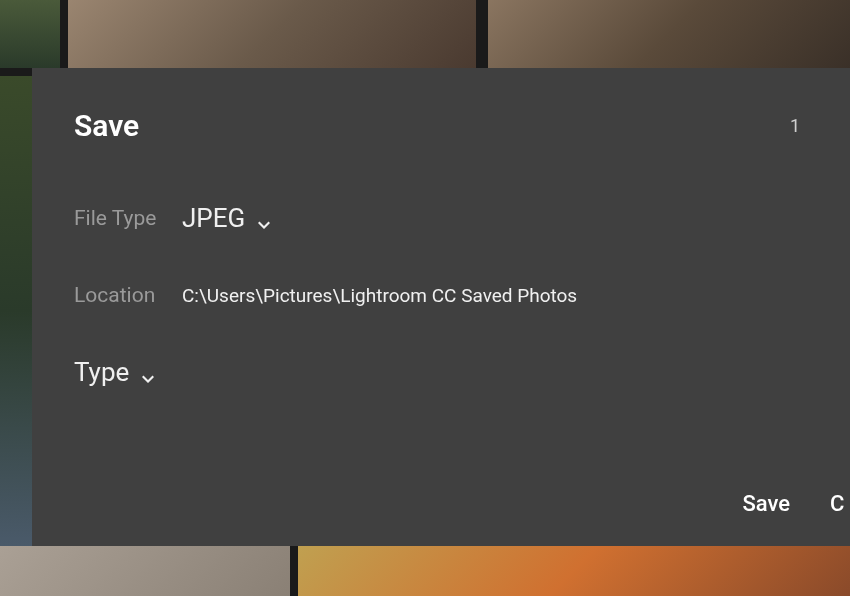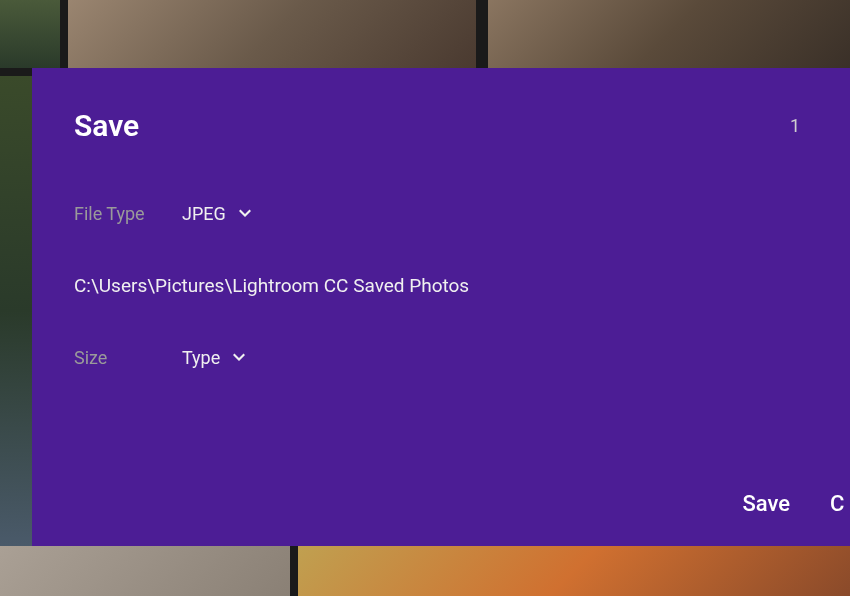--- a/index.html
+++ b/index.html
@@ -81,21 +81,21 @@
       height: 50px;
       background: linear-gradient(135deg, #c0a050 0%, #d07030 50%, #8a4a2a 100%);
     }
     
     .save-dialog {
       position: absolute;
       top: 68px;
       left: 32px;
       right: 0;
       bottom: 50px;
-      background: #4c1d95;
+      background: #404040;
       padding: 40px 50px 30px 42px;
     }
     
     .dialog-header {
       display: flex;
       justify-content: space-between;
       align-items: center;
       margin-bottom: 60px;
     }
     
@@ -111,30 +111,30 @@
     }
     
     .form-row {
       display: flex;
       align-items: center;
       margin-bottom: 50px;
     }
     
     .form-label {
       color: #9a9a9a;
-      font-size: 18px;
+      font-size: 21px;
       width: 108px;
       flex-shrink: 0;
     }
     
     .form-value {
       color: #f0f0f0;
-      font-size: 18px;
-      display: flex;
-      align-items: center;
+      font-size: 26px;
+      display: flex;
+      align-items: flex-end;
       gap: 8px;
     }
     
     .dropdown-value {
       cursor: pointer;
     }
     
     .chevron-icon {
       width: 14px;
       height: 14px;
@@ -209,25 +209,25 @@
       <span>JPEG</span>
       <span class="chevron-icon">
         <svg viewBox="0 0 14 10">
             <path d="M1 2 L7 8 L13 2 L11.5 0.5 L7 5 L2.5 0.5 Z"></path>
           </svg>
       </span>
     </div>
   </div>
 
   <div class="form-row">
+    <span class="form-label">Location</span>
     <span class="location-path">C:\Users\Pictures\Lightroom CC Saved Photos</span>
   </div>
 
   <div class="form-row">
-    <span class="form-label">Size</span>
     <div class="form-value dropdown-value">
       <span>Type</span>
       <span class="chevron-icon">
         <svg viewBox="0 0 14 10">
             <path d="M1 2 L7 8 L13 2 L11.5 0.5 L7 5 L2.5 0.5 Z"></path>
           </svg>
       </span>
     </div>
   </div>
 

